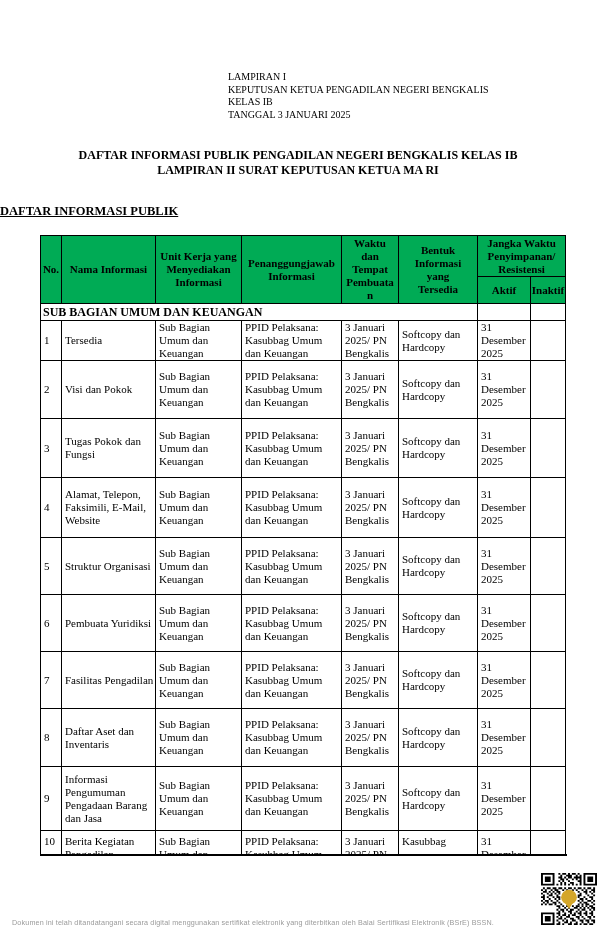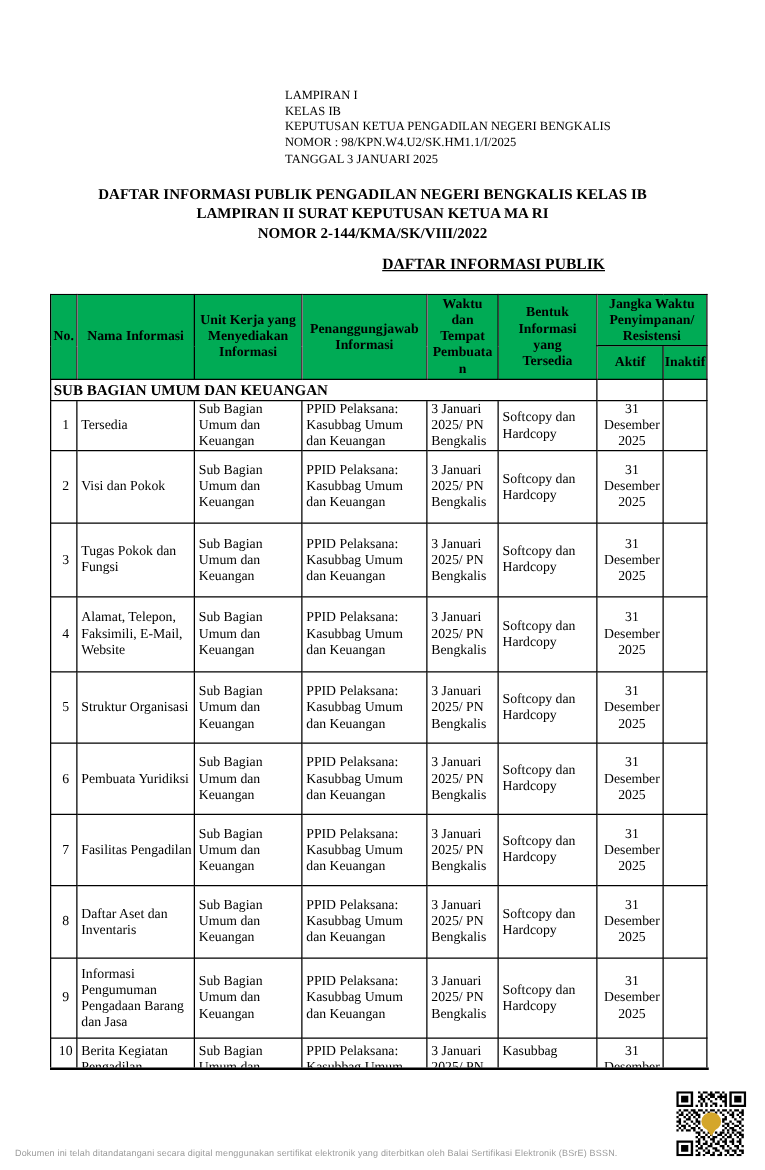--- a/index.html
+++ b/index.html
@@ -4,57 +4,55 @@
 <style>
   html,body{margin:0;padding:0;background:#ffffff;}
   .page{position:relative;width:612px;height:936px;background:#ffffff;overflow:hidden;
         font-family:"Liberation Serif", serif;color:#000;}
 
   .lampiran-block{position:absolute;left:216px;top:71px;font-size:10px;line-height:12.7px;margin-left:12px;}
   .lampiran-block div{white-space:pre;}
 
   .title-block{position:absolute;left:0;top:148px;width:596px;text-align:center;
                font-weight:bold;font-size:12px;line-height:15.3px;}
-  .table-title{position:absolute;left:0;top:204px;width:484px;text-align:right;
+  .table-title{position:absolute;left:0;top:204px;width:484px;text-align:left;
                font-weight:bold;font-size:12.5px;text-decoration:underline;}
 
   .table-clip{position:absolute;left:40px;top:235px;width:527px;height:619px;
               overflow:hidden;border-bottom:2px solid #000;}
   table.pub{width:525px;border-collapse:collapse;table-layout:fixed;}
   table.pub th, table.pub td{border:1.5px solid #000;overflow:hidden;}
   table.pub th{background:#00AB55;font-weight:bold;font-size:11px;line-height:13px;
                text-align:center;vertical-align:middle;padding:0;white-space:pre;}
   table.pub td{font-size:11px;line-height:13px;vertical-align:middle;
                padding:0 0 0 3px;white-space:pre;}
-  td.c{text-align:center;padding:0;}
+  td.c{padding:0;}
   tr.section td{font-weight:bold;font-size:12px;padding-left:2px;}
   tr.clipped td{vertical-align:top;padding-top:4px;}
 
   .footer-note{position:absolute;left:12px;top:897px;
                font-family:"Liberation Sans", sans-serif;font-size:7.2px;
                letter-spacing:0.15px;color:#9A9A9A;white-space:nowrap;margin-top:21px;}
   .qr{position:absolute;left:541px;top:873px;width:56px;height:52px;}
 </style>
 </head>
 <body>
 
 <div class="page">
 
   <div class="lampiran-block">
     <div>LAMPIRAN I</div>
+    <div>KEPUTUSAN KETUA PENGADILAN NEGERI BENGKALIS</div>
     <div>KELAS IB</div>
-    <div>KEPUTUSAN KETUA PENGADILAN NEGERI BENGKALIS</div>
-    <div>NOMOR : 98/KPN.W4.U2/SK.HM1.1/I/2025</div>
     <div>TANGGAL 3 JANUARI 2025</div>
   </div>
 
   <div class="title-block">
     <div>DAFTAR INFORMASI PUBLIK PENGADILAN NEGERI BENGKALIS KELAS IB</div>
     <div>LAMPIRAN II SURAT KEPUTUSAN KETUA MA RI</div>
-    <div>NOMOR 2-144/KMA/SK/VIII/2022</div>
   </div>
 
   <div class="table-title">DAFTAR INFORMASI PUBLIK</div>
 
   <div class="table-clip">
     <table class="pub">
       <colgroup>
         <col style="width:21px">
           <col style="width:94px">
           <col style="width:86px">

